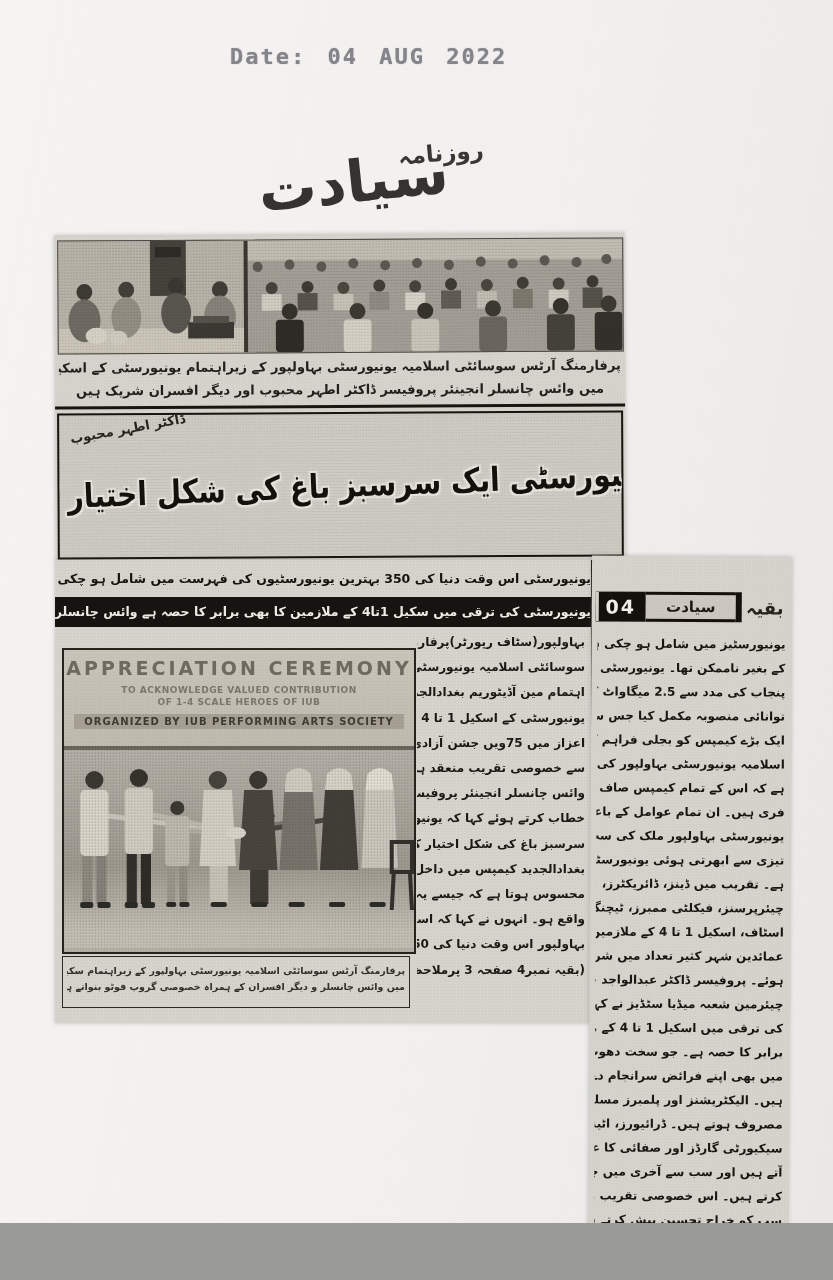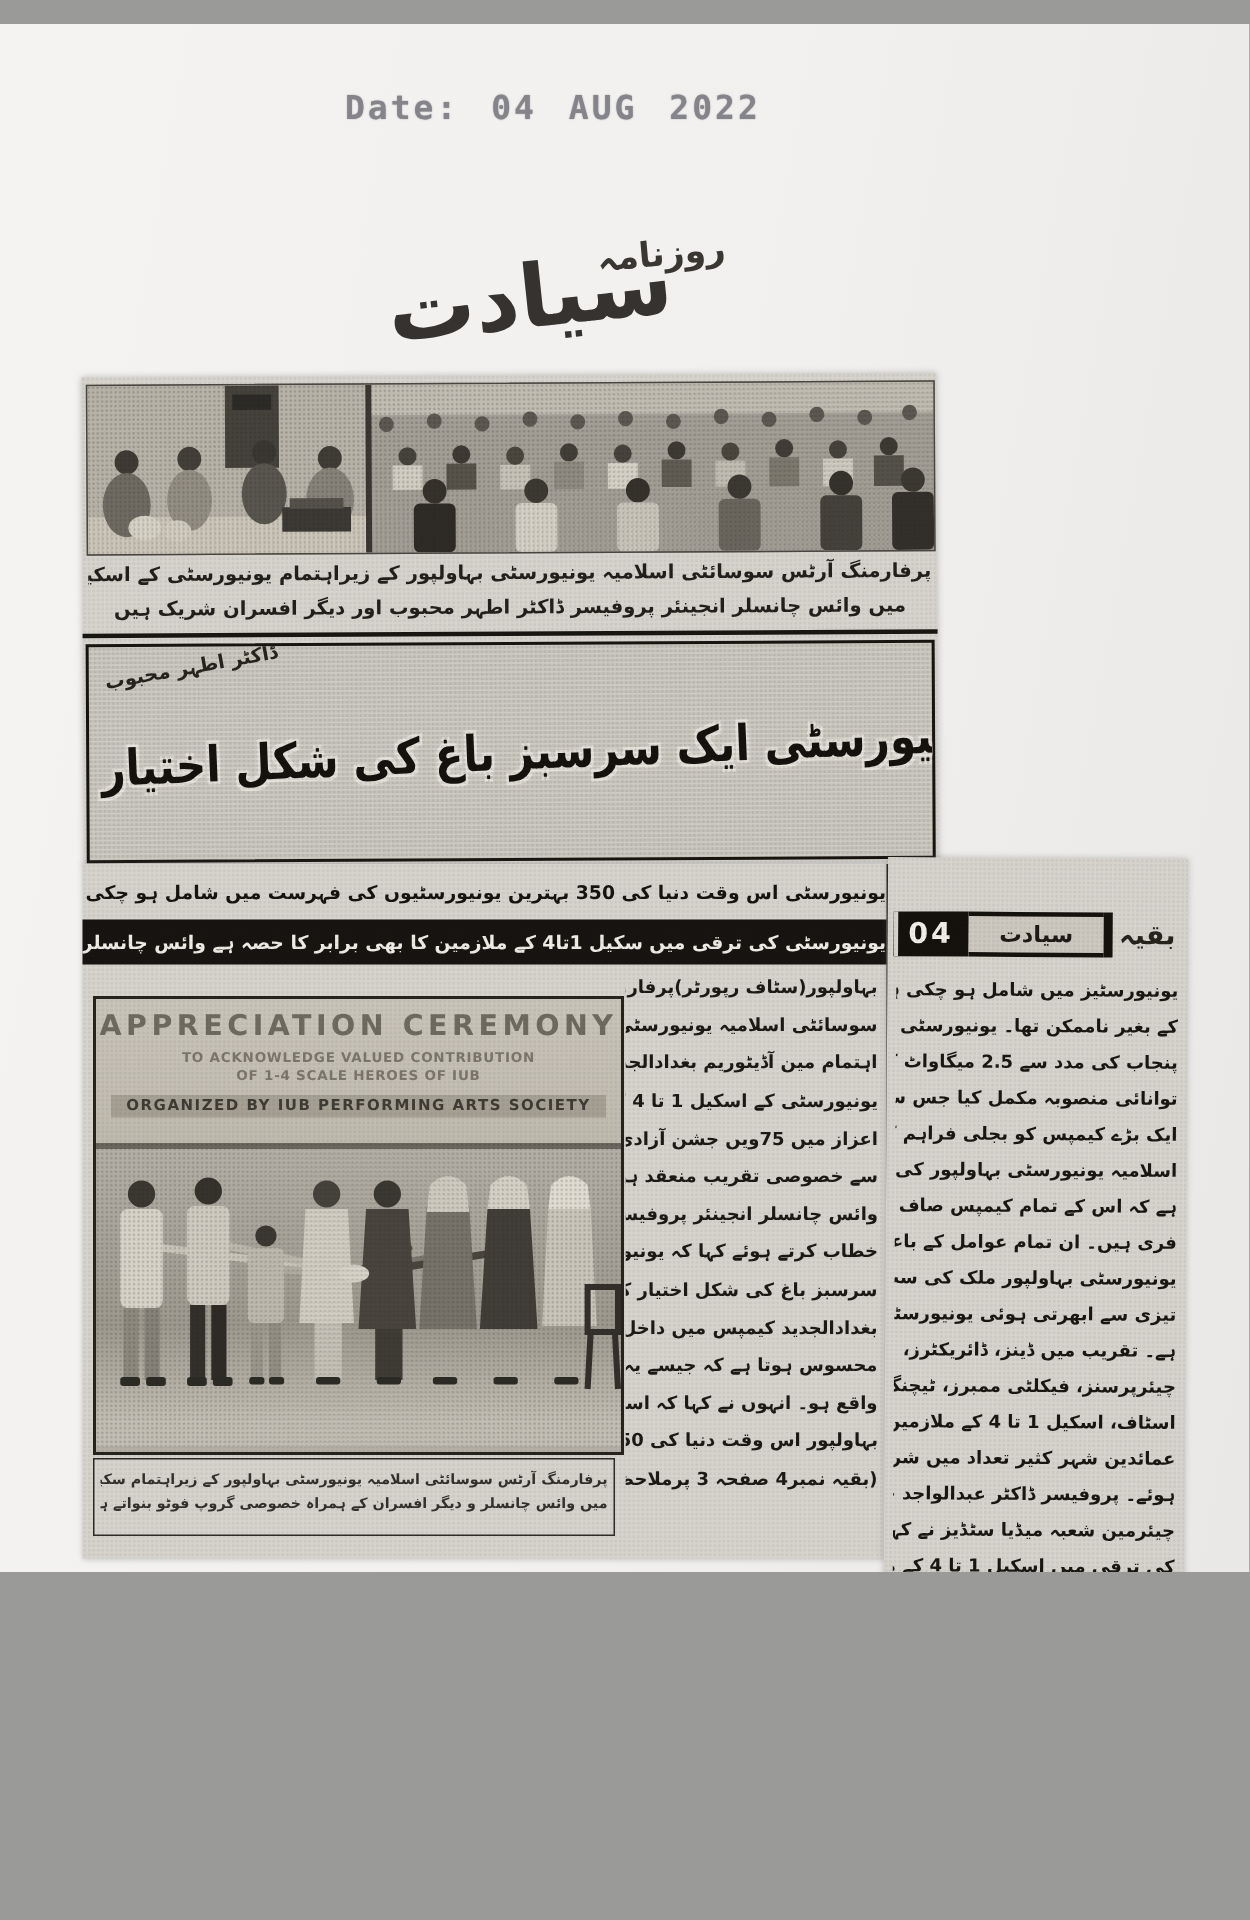--- a/index.html
+++ b/index.html
@@ -1,17 +1,17 @@
 <!DOCTYPE html>
 <html><head>
 <meta charset="utf-8">
 <style>
   html,body{margin:0;padding:0;}
   body{background:#9a9a98;font-family:"DejaVu Sans",sans-serif;}
-  .page{position:relative;width:833px;height:1032px;margin:16px auto;overflow:hidden;
+  .page{position:relative;width:833px;height:1223px;margin:0 auto;overflow:hidden;
         background:linear-gradient(100deg,#f4f3f1 0%,#f1f0ee 55%,#e9e8e6 100%);}
   .urdu{font-family:"DejaVu Sans",sans-serif;direction:rtl;unicode-bidi:isolate;}
 
   
   .stamp{position:absolute;left:230px;top:44px;font-family:"DejaVu Sans Mono",monospace;
          font-size:22px;font-weight:bold;color:#84848a;letter-spacing:2px;word-spacing:6px;
          text-shadow:0 0 1px rgba(120,120,126,.7);}
 
   
   .mast-daily{position:absolute;left:398px;top:140px;font-size:23px;font-weight:bold;

